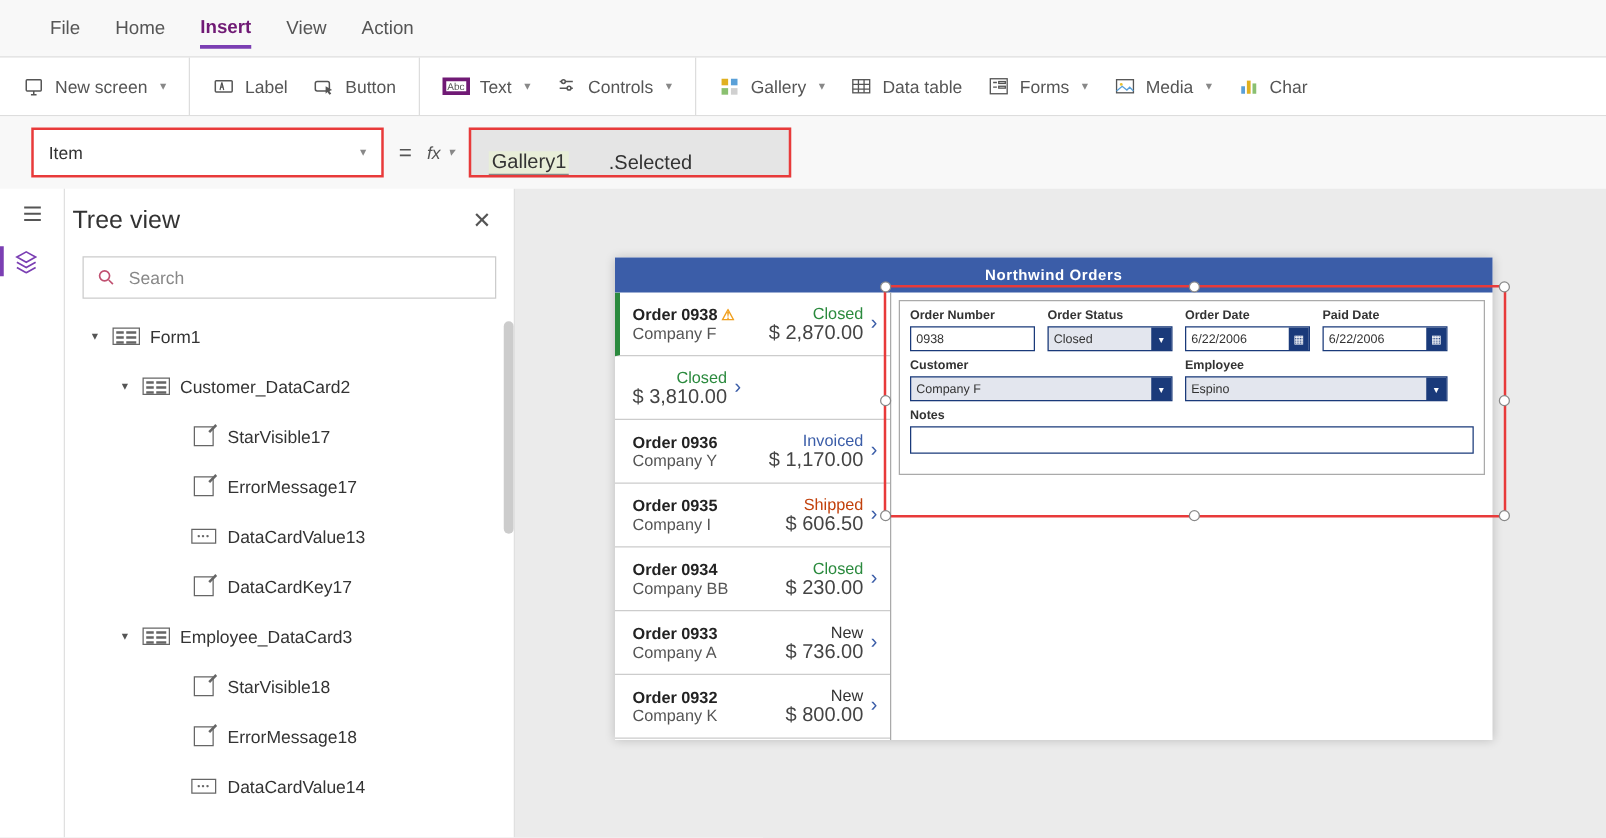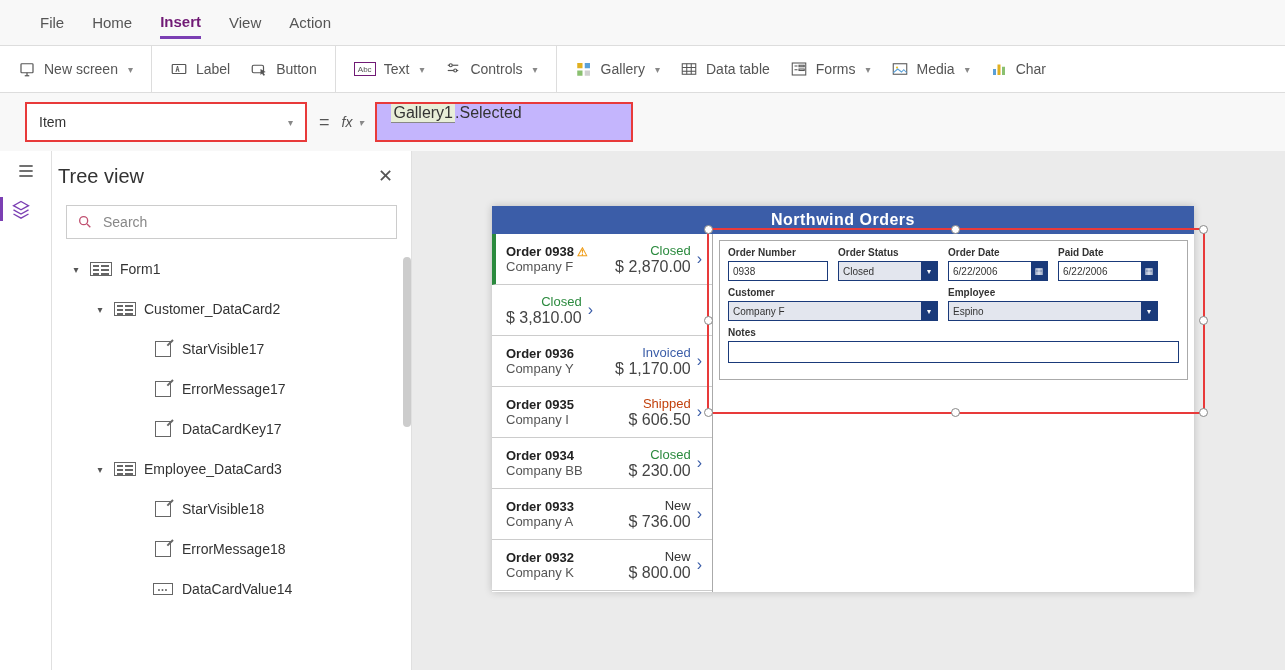--- a/index.html
+++ b/index.html
@@ -16,21 +16,21 @@
 .ribbon-sep { width: 1px; height: 100%; background: #ddd; }
 .ribbon-btn { display: flex; align-items: center; gap: 8px; cursor: pointer; color: #555; }
 .ribbon-btn svg, .ribbon-btn .icon-box { width: 18px; height: 18px; flex-shrink: 0; }
 .chev { font-size: 10px; color: #888; margin-left: 2px; }
 
 
 .formula-bar { height: 58px; display: flex; align-items: center; padding: 0 25px; gap: 12px; background: #f8f8f8; }
 .prop-select { width: 282px; height: 40px; border: 2.5px solid #e83a3a; display: flex; align-items: center; justify-content: space-between; padding: 0 12px; background: #fff; }
 .equals { font-size: 18px; color: #555; }
 .fx-label { display: flex; align-items: center; gap: 4px; font-style: italic; color: #555; }
-.formula-input { width: 258px; height: 40px; border: 2.5px solid #e83a3a; background: #c4b5fd; display: flex; align-items: flex-start; padding: 0 14px; font-family: Consolas, monospace; font-size: 16px; }
+.formula-input { width: 258px; height: 40px; border: 2.5px solid #e83a3a; background: #e5e5e5; display: flex; align-items: flex-end; padding: 0 14px; font-family: Consolas, monospace; font-size: 16px; gap: 32px; }
 .formula-gallery { color: #333; background: #e8eed8; border-bottom: 1px solid #888; padding: 0 2px; }
 .formula-sel { color: #333; }
 
 
 .main { display: flex; height: calc(670px - 45px - 48px - 58px); }
 
 
 .left-rail { width: 52px; background: #fff; border-right: 1px solid #e0e0e0; display: flex; flex-direction: column; align-items: center; padding-top: 8px; gap: 14px; }
 .rail-icon { width: 24px; height: 24px; display: flex; align-items: center; justify-content: center; color: #555; cursor: pointer; }
 .rail-icon.active { border-left: 3px solid #7b3fb3; width: 100%; padding-left: 8px; justify-content: flex-start; color: #7b3fb3; }
@@ -46,21 +46,21 @@
 .tree-row { display: flex; align-items: center; height: 40px; cursor: pointer; gap: 8px; }
 .tree-caret { width: 12px; text-align: center; font-size: 10px; color: #555; }
 .tree-icon { width: 22px; height: 16px; display: flex; align-items: center; justify-content: center; }
 .indent-0 { padding-left: 18px; }
 .indent-1 { padding-left: 42px; }
 .indent-2 { padding-left: 80px; }
 
 
 .canvas-area { flex: 1; background: #ebebeb; position: relative; overflow: hidden; }
 .app-canvas { position: absolute; left: 80px; top: 55px; width: 702px; background: #fff; box-shadow: 0 0 8px rgba(0,0,0,0.2); }
-.app-header { height: 28px; background: #3b5da8; color: #fff; text-align: center; font-weight: 700; font-size: 16px; line-height: 28px; letter-spacing: 0.5px; }
+.app-header { height: 28px; background: #3b5da8; color: #fff; text-align: center; font-weight: 700; font-size: 12px; line-height: 28px; letter-spacing: 0.5px; }
 .app-body { display: flex; height: 358px; }
 .gallery-col { width: 221px; border-right: 1px solid #aaa; overflow: hidden; }
 .g-item { border-bottom: 1px solid #ccc; padding: 6px 10px 6px 14px; display: flex; align-items: center; position: relative; height: 51px; }
 .g-item.selected { border-left: 4px solid #2b8a3e; padding-left: 10px; }
 .g-left { flex: 1; }
 .g-order { font-weight: 700; font-size: 13px; color: #222; display: flex; align-items: center; gap: 3px; }
 .g-company { font-size: 13px; color: #555; }
 .g-right { text-align: right; margin-right: 6px; }
 .g-status { font-size: 13px; }
 .g-price { font-size: 16px; color: #444; }
@@ -128,21 +128,21 @@
       <svg viewBox="0 0 24 24" fill="none" stroke="#555" stroke-width="1.6">
           <rect x="3" y="7" width="15" height="10" rx="2"></rect>
           <path d="M14 12 L21 16 L18 17 L20 20 L18 21 L16 18 L14 20 Z" fill="#555" stroke="none"></path>
         </svg>
       <span>Button</span>
     </div>
   </div>
   <div class="ribbon-sep"></div>
   <div class="ribbon-group">
     <div class="ribbon-btn">
-      <span class="icon-box" style="border:1px solid #701a75;font-size:8px;display:flex;align-items:center;justify-content:center;width:22px;height:14px;">Abc</span>
+      <span class="icon-box" style="border:3px solid #701a75;font-size:8px;display:flex;align-items:center;justify-content:center;width:22px;height:14px;">Abc</span>
       <span>Text</span>
       <span class="chev">▾</span>
     </div>
     <div class="ribbon-btn">
       <svg viewBox="0 0 24 24" fill="none" stroke="#555" stroke-width="1.6">
           <line x1="5" y1="7" x2="19" y2="7"></line>
           <circle cx="9" cy="7" r="2" fill="#fff"></circle>
           <line x1="5" y1="14" x2="19" y2="14"></line>
           <circle cx="15" cy="14" r="2" fill="#fff"></circle>
         </svg>
@@ -272,20 +272,27 @@
             <span class="ico-edit"></span>
           </span>
           <span>StarVisible17</span>
         </div>
         <div class="tree-row indent-2">
           <span class="tree-caret"></span>
           <span class="tree-icon">
             <span class="ico-edit"></span>
           </span>
           <span>ErrorMessage17</span>
+        </div>
+        <div class="tree-row indent-2">
+          <span class="tree-caret"></span>
+          <span class="tree-icon">
+            <span class="ico-value">•••</span>
+          </span>
+          <span>DataCardValue13</span>
         </div>
         <div class="tree-row indent-2">
           <span class="tree-caret"></span>
           <span class="tree-icon">
             <span class="ico-edit"></span>
           </span>
           <span>DataCardKey17</span>
         </div>
         <div class="tree-row indent-1">
           <span class="tree-caret">▾</span>

